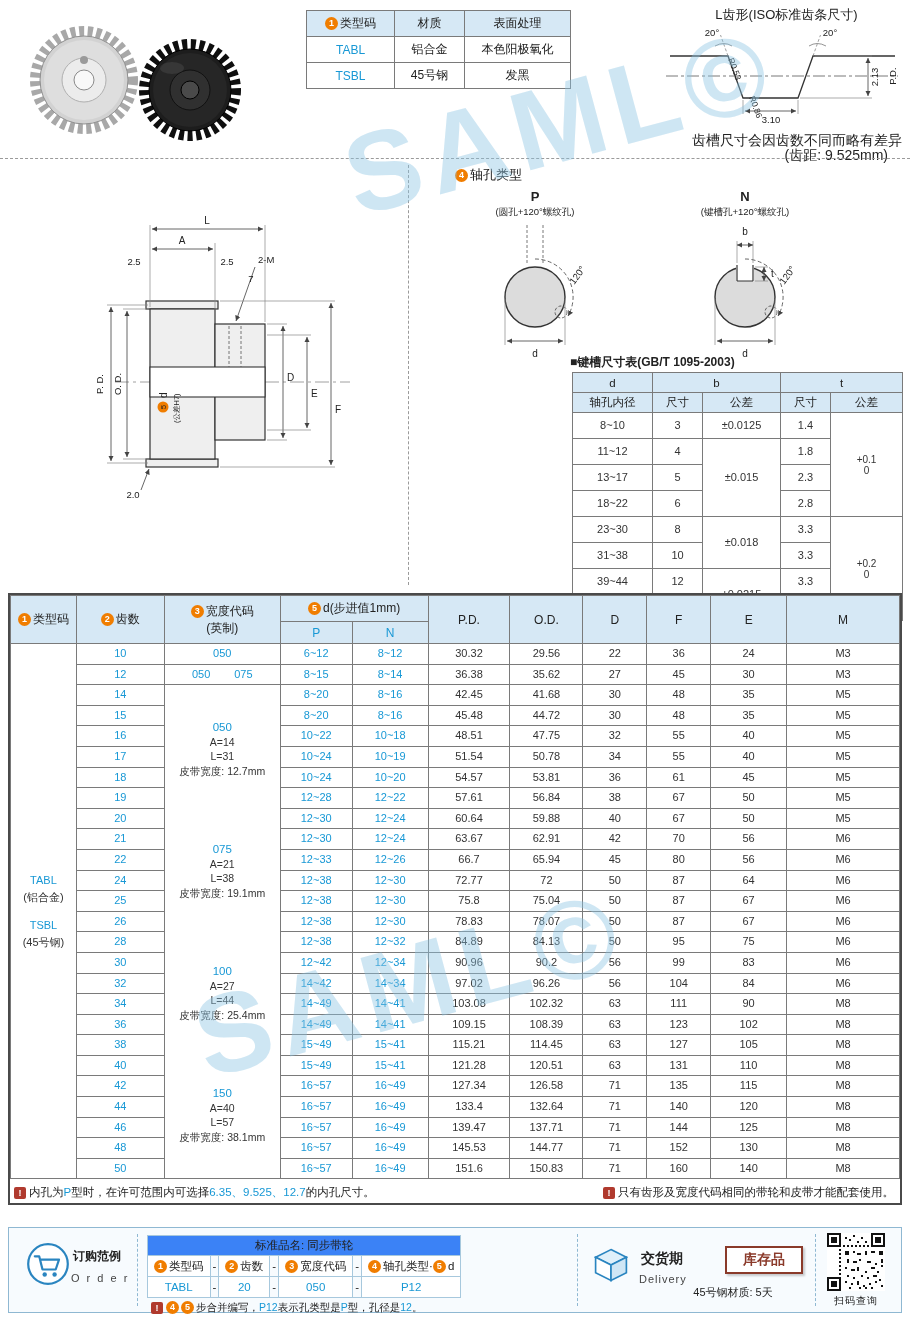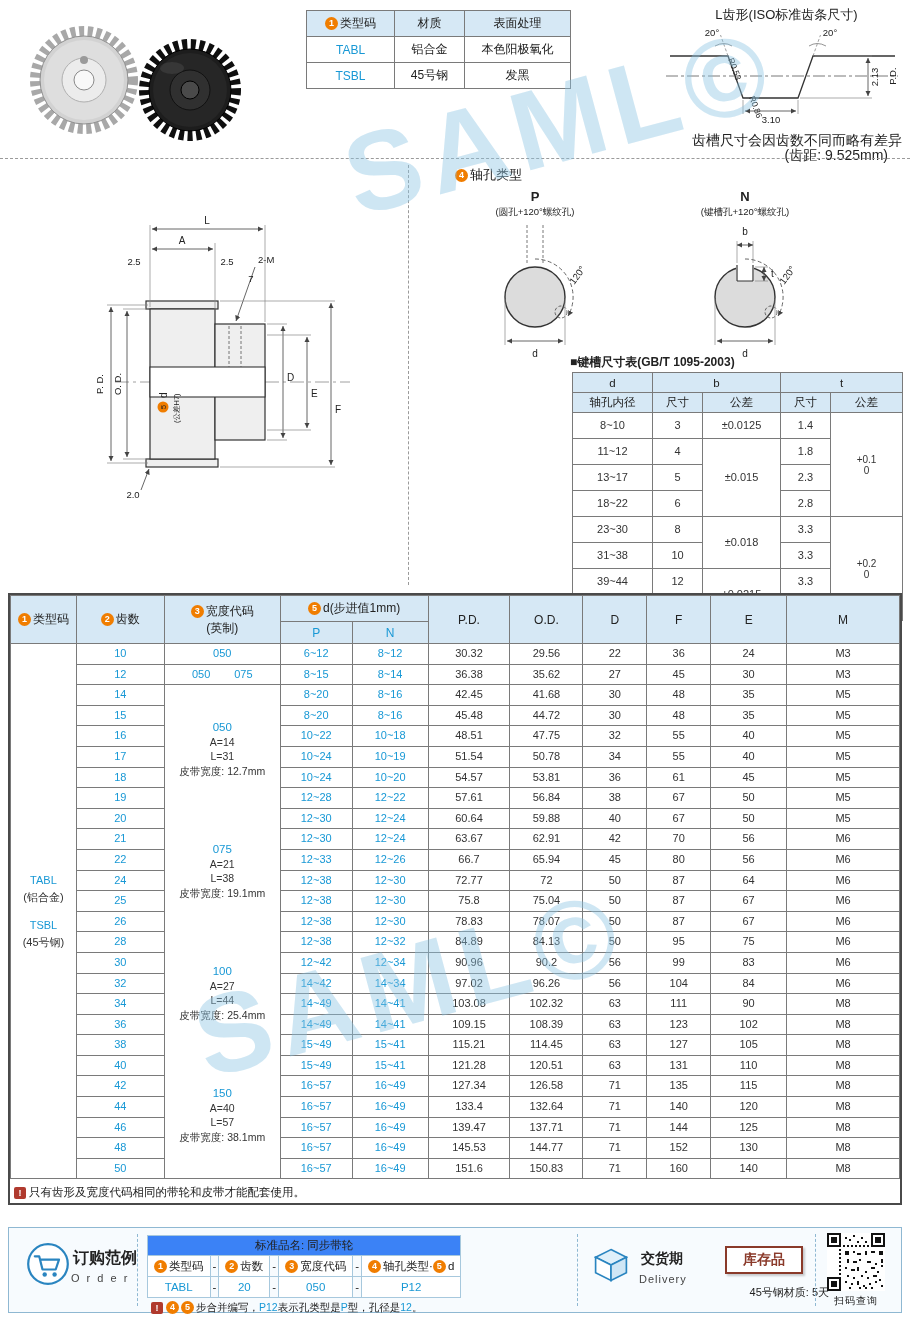--- a/index.html
+++ b/index.html
@@ -680,33 +680,36 @@
             <td>150.83</td>
             <td>71</td>
             <td>160</td>
             <td>140</td>
             <td>M8</td>
           </tr>
         </tbody>
     </table>
     <div class="framenotes">
       <div>
+        <span class="noteicon">!</span><span>内孔为</span><span class="blue">P</span><span>型时，在许可范围内可选择</span><span class="blue">6.35、9.525、12.7</span><span>的内孔尺寸。</span>
+      </div>
+      <div>
         <span class="noteicon">!</span><span>只有齿形及宽度代码相同的带轮和皮带才能配套使用。</span>
       </div>
     </div>
   </div>
 
   <div class="strip">
     <svg class="abs" style="left:17px;top:14px" width="44" height="44" viewBox="0 0 40 40">
       <circle cx="20" cy="20" r="18" fill="#fff" stroke="#2a85c0" stroke-width="2"></circle>
       <path d="M8,13 h4 l3,12 h12 l3,-9 H13" fill="none" stroke="#2a85c0" stroke-width="2" stroke-linejoin="round" stroke-linecap="round"></path>
       <circle cx="17" cy="29.5" r="2" fill="#2a85c0"></circle>
         <circle cx="26" cy="29.5" r="2" fill="#2a85c0"></circle>
     </svg>
-    <div class="abs" style="left:64px;top:20px;font-size:16px;font-weight:bold">订购范例</div>
+    <div class="abs" style="left:64px;top:20px;font-size:12px;font-weight:bold">订购范例</div>
     <div class="abs" style="left:62px;top:44px;font-size:11px;letter-spacing:2px;color:#444">O r d e r</div>
     <div class="vdash" style="left:128px"></div>
 
     <table class="ot">
       <tbody>
           <tr class="ot-title">
         <td colspan="7">标准品名: 同步带轮</td>
       </tr>
       <tr>
         <td><span class="circ">1</span><span>类型码</span></td>
@@ -734,21 +737,21 @@
 
     <div class="vdash" style="left:568px"></div>
     <svg class="abs" style="left:580px;top:15px" width="44" height="44" viewBox="0 0 40 40">
       <polygon points="20,6 34,13 20,20 6,13" fill="#dff0fa" stroke="#2a85c0" stroke-width="1.5"></polygon>
       <polygon points="6,13 20,20 20,34 6,27" fill="#fff" stroke="#2a85c0" stroke-width="1.5"></polygon>
       <polygon points="34,13 20,20 20,34 34,27" fill="#cfe6f5" stroke="#2a85c0" stroke-width="1.5"></polygon>
     </svg>
     <div class="abs" style="left:632px;top:22px;font-size:14px;font-weight:bold">交货期</div>
     <div class="abs" style="left:630px;top:45px;font-size:11px;letter-spacing:1px;color:#444">Delivery</div>
     <div class="badge">库存品</div>
-    <div class="abs" style="left:700px;top:57px;width:120px;text-align:right;font-size:11px">45号钢材质: 5天</div>
+    <div class="abs" style="left:664px;top:57px;width:120px;text-align:center;font-size:11px">45号钢材质: 5天</div>
 
     <div class="vdash" style="left:806px"></div>
     <svg class="abs" style="left:818px;top:5px" width="58" height="58" viewBox="0 0 29 29">
       <rect x="0" y="0" width="29" height="29" fill="#fff"></rect>
       <rect x="0" y="0" width="7" height="7" class="qm"></rect>
         <rect x="1" y="1" width="5" height="5" fill="#fff"></rect>
         <rect x="2" y="2" width="3" height="3" class="qm"></rect>
       <rect x="22" y="0" width="7" height="7" class="qm"></rect>
         <rect x="23" y="1" width="5" height="5" fill="#fff"></rect>
         <rect x="24" y="2" width="3" height="3" class="qm"></rect>

